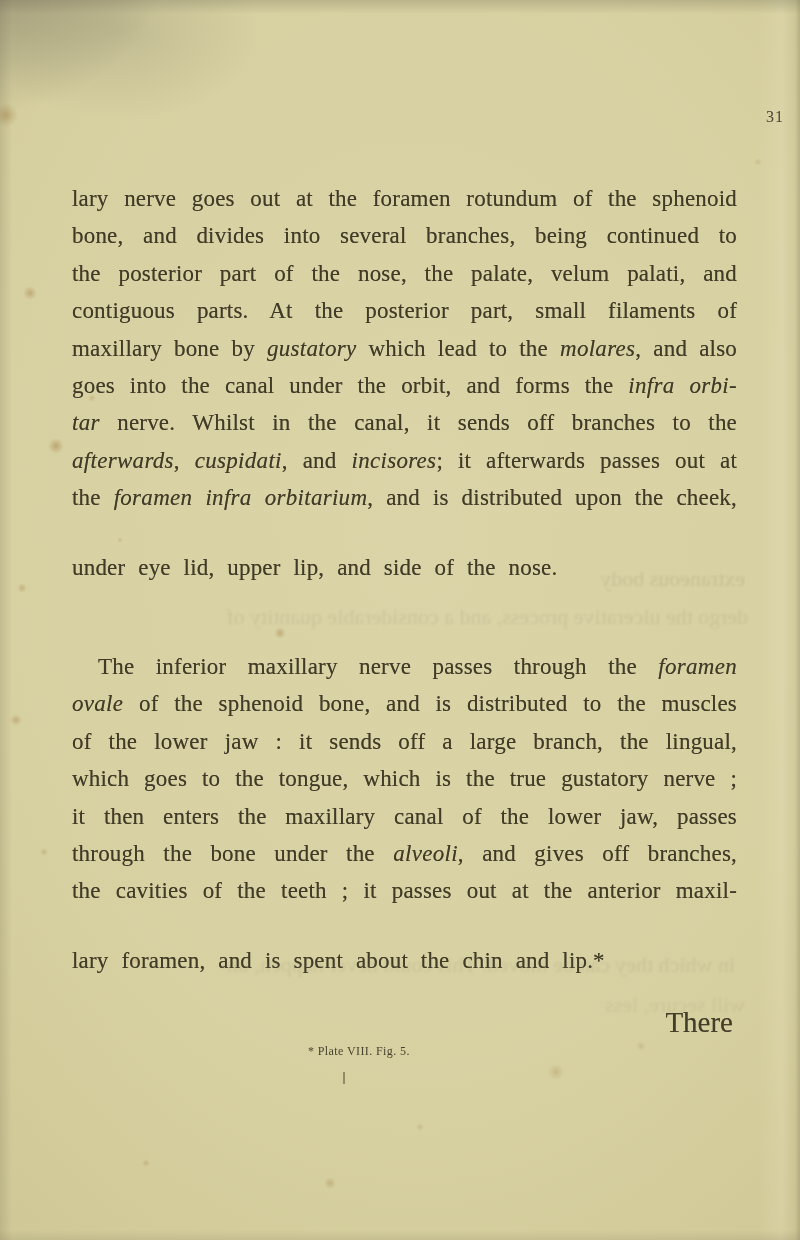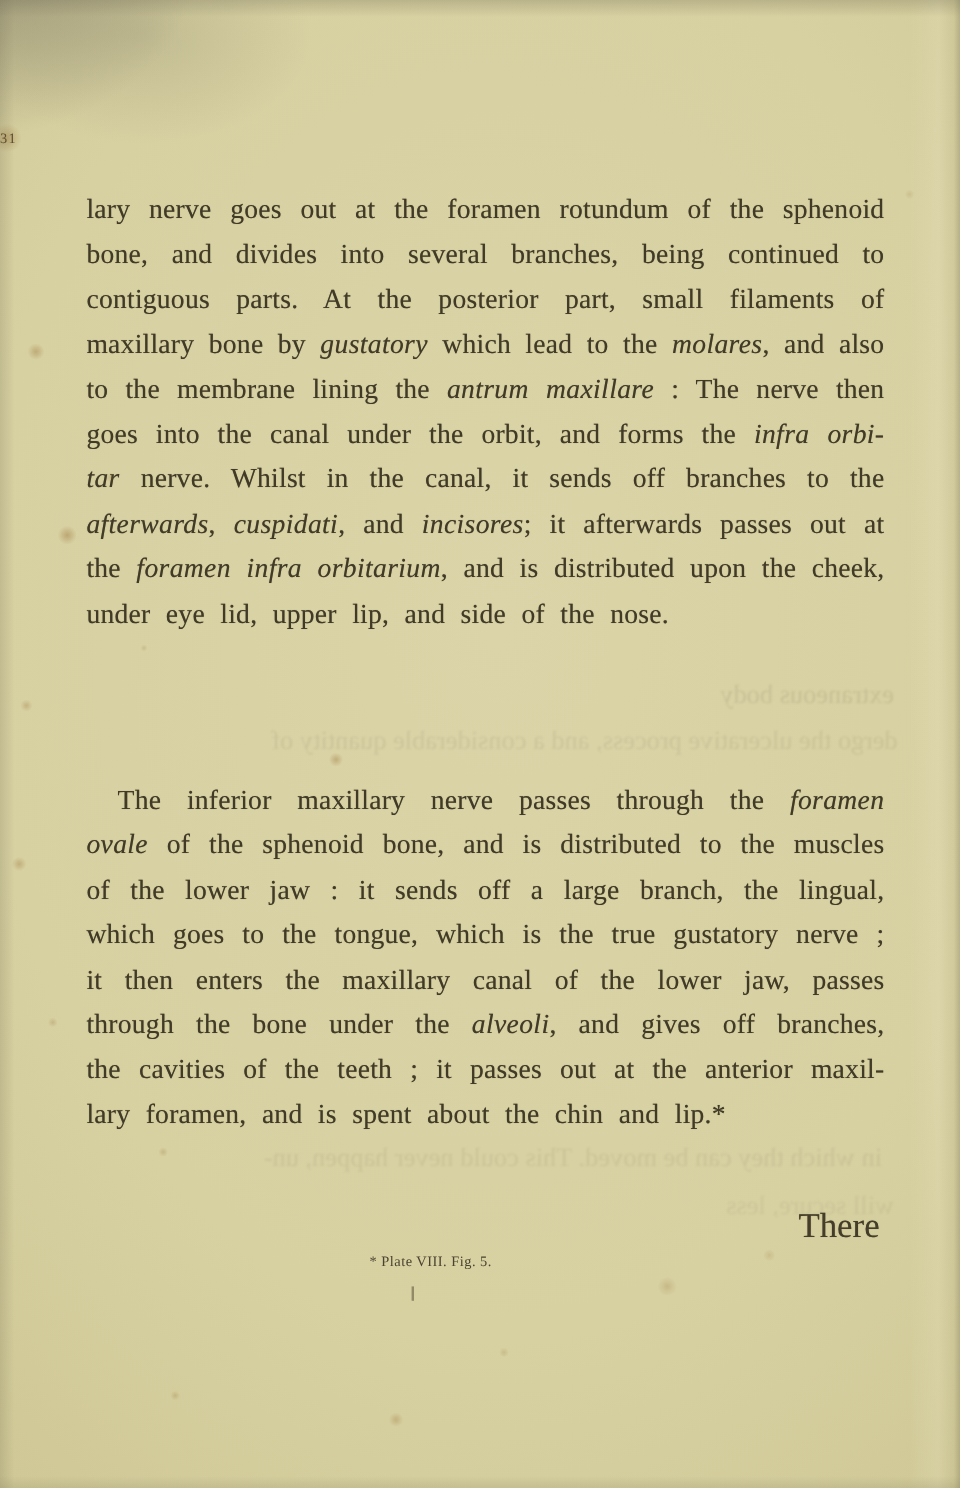--- a/index.html
+++ b/index.html
@@ -11,32 +11,32 @@
     background:
       radial-gradient(190px 150px at -25px -35px, rgba(103,100,85,0.55), rgba(103,100,85,0) 100%),
       radial-gradient(140px 90px at 120px 30px, rgba(120,116,96,0.22), rgba(120,116,96,0) 100%),
       linear-gradient(180deg, rgba(118,113,87,0.30), rgba(118,113,87,0) 14px),
       linear-gradient(0deg, rgba(118,113,87,0.16), rgba(118,113,87,0) 10px),
       linear-gradient(90deg, rgba(118,113,87,0.22), rgba(118,113,87,0) 12px),
       linear-gradient(270deg, rgba(108,103,78,0.30) 0px, rgba(108,103,78,0.06) 5px, rgba(238,233,203,0.20) 18px, rgba(238,233,203,0) 42px),
       radial-gradient(90% 80% at 52% 42%, #dbd4a8 0%, #d7d0a1 60%, #cec693 100%);
   }
   .page-number{
-    position:absolute;top:108px;left:0;width:784px;text-align:left;
-    font-size:12px;letter-spacing:1px;color:#4c4531;
+    position:absolute;top:108px;left:0;width:784px;text-align:right;
+    font-size:16px;letter-spacing:1px;color:#4c4531;
   }
   .para{
     position:absolute;left:72px;width:665px;
     font-size:23px;line-height:37.4px;letter-spacing:0.2px;
     text-shadow:0 0 0.6px rgba(62,52,30,0.55);
   }
-  .para-1{top:156px;}
+  .para-1{top:180px;}
   .para-2{top:648px;}
   .line{text-align:justify;text-align-last:justify;white-space:normal;}
-  .line-last{text-align-last:left;word-spacing:0.30em;}
+  .line-last{text-align-last:left;word-spacing:0.30em;margin-top:32px;}
   .line-indent{text-indent:26px;}
   .line i{letter-spacing:0.3px;}
   .catchword{
     position:absolute;top:1006px;right:67px;
     font-size:29px;color:#433d29;text-shadow:0 0 0.6px rgba(62,52,30,0.5);
   }
   .footnote{
     position:absolute;top:1044px;left:308px;
     font-size:12px;letter-spacing:0.4px;color:#4a4330;
   }
@@ -57,23 +57,23 @@
 </head>
 <body>
 
 <div class="page">
 
   <div class="page-number">31</div>
 
   <div class="para para-1">
       <div class="line">lary nerve goes out at the foramen rotundum of the sphenoid</div>
       <div class="line">bone, and divides into several branches, being continued to</div>
+      <div class="line">the posterior part of the nose, the palate, velum palati, and</div>
       <div class="line">contiguous parts.  At the posterior part, small filaments of</div>
       <div class="line">maxillary bone by <i>gustatory</i> which lead to the <i>molares</i>, and also</div>
-      <div class="line">to the membrane lining the <i>antrum maxillare</i> : The nerve then</div>
       <div class="line">goes into the canal under the orbit, and forms the <i>infra orbi-</i></div>
       <div class="line"><i>tar</i> nerve.  Whilst in the canal, it sends off branches to the</div>
       <div class="line"><i>afterwards</i>, <i>cuspidati</i>, and <i>incisores</i>; it afterwards passes out at</div>
       <div class="line">the <i>foramen infra orbitarium</i>, and is distributed upon the cheek,</div>
       <div class="line line-last">under eye lid, upper lip, and side of the nose.</div>
     </div>
 
   <div class="para para-2">
       <div class="line line-indent">The inferior maxillary nerve passes through the <i>foramen</i></div>
       <div class="line"><i>ovale</i> of the sphenoid bone, and is distributed to the muscles</div>

